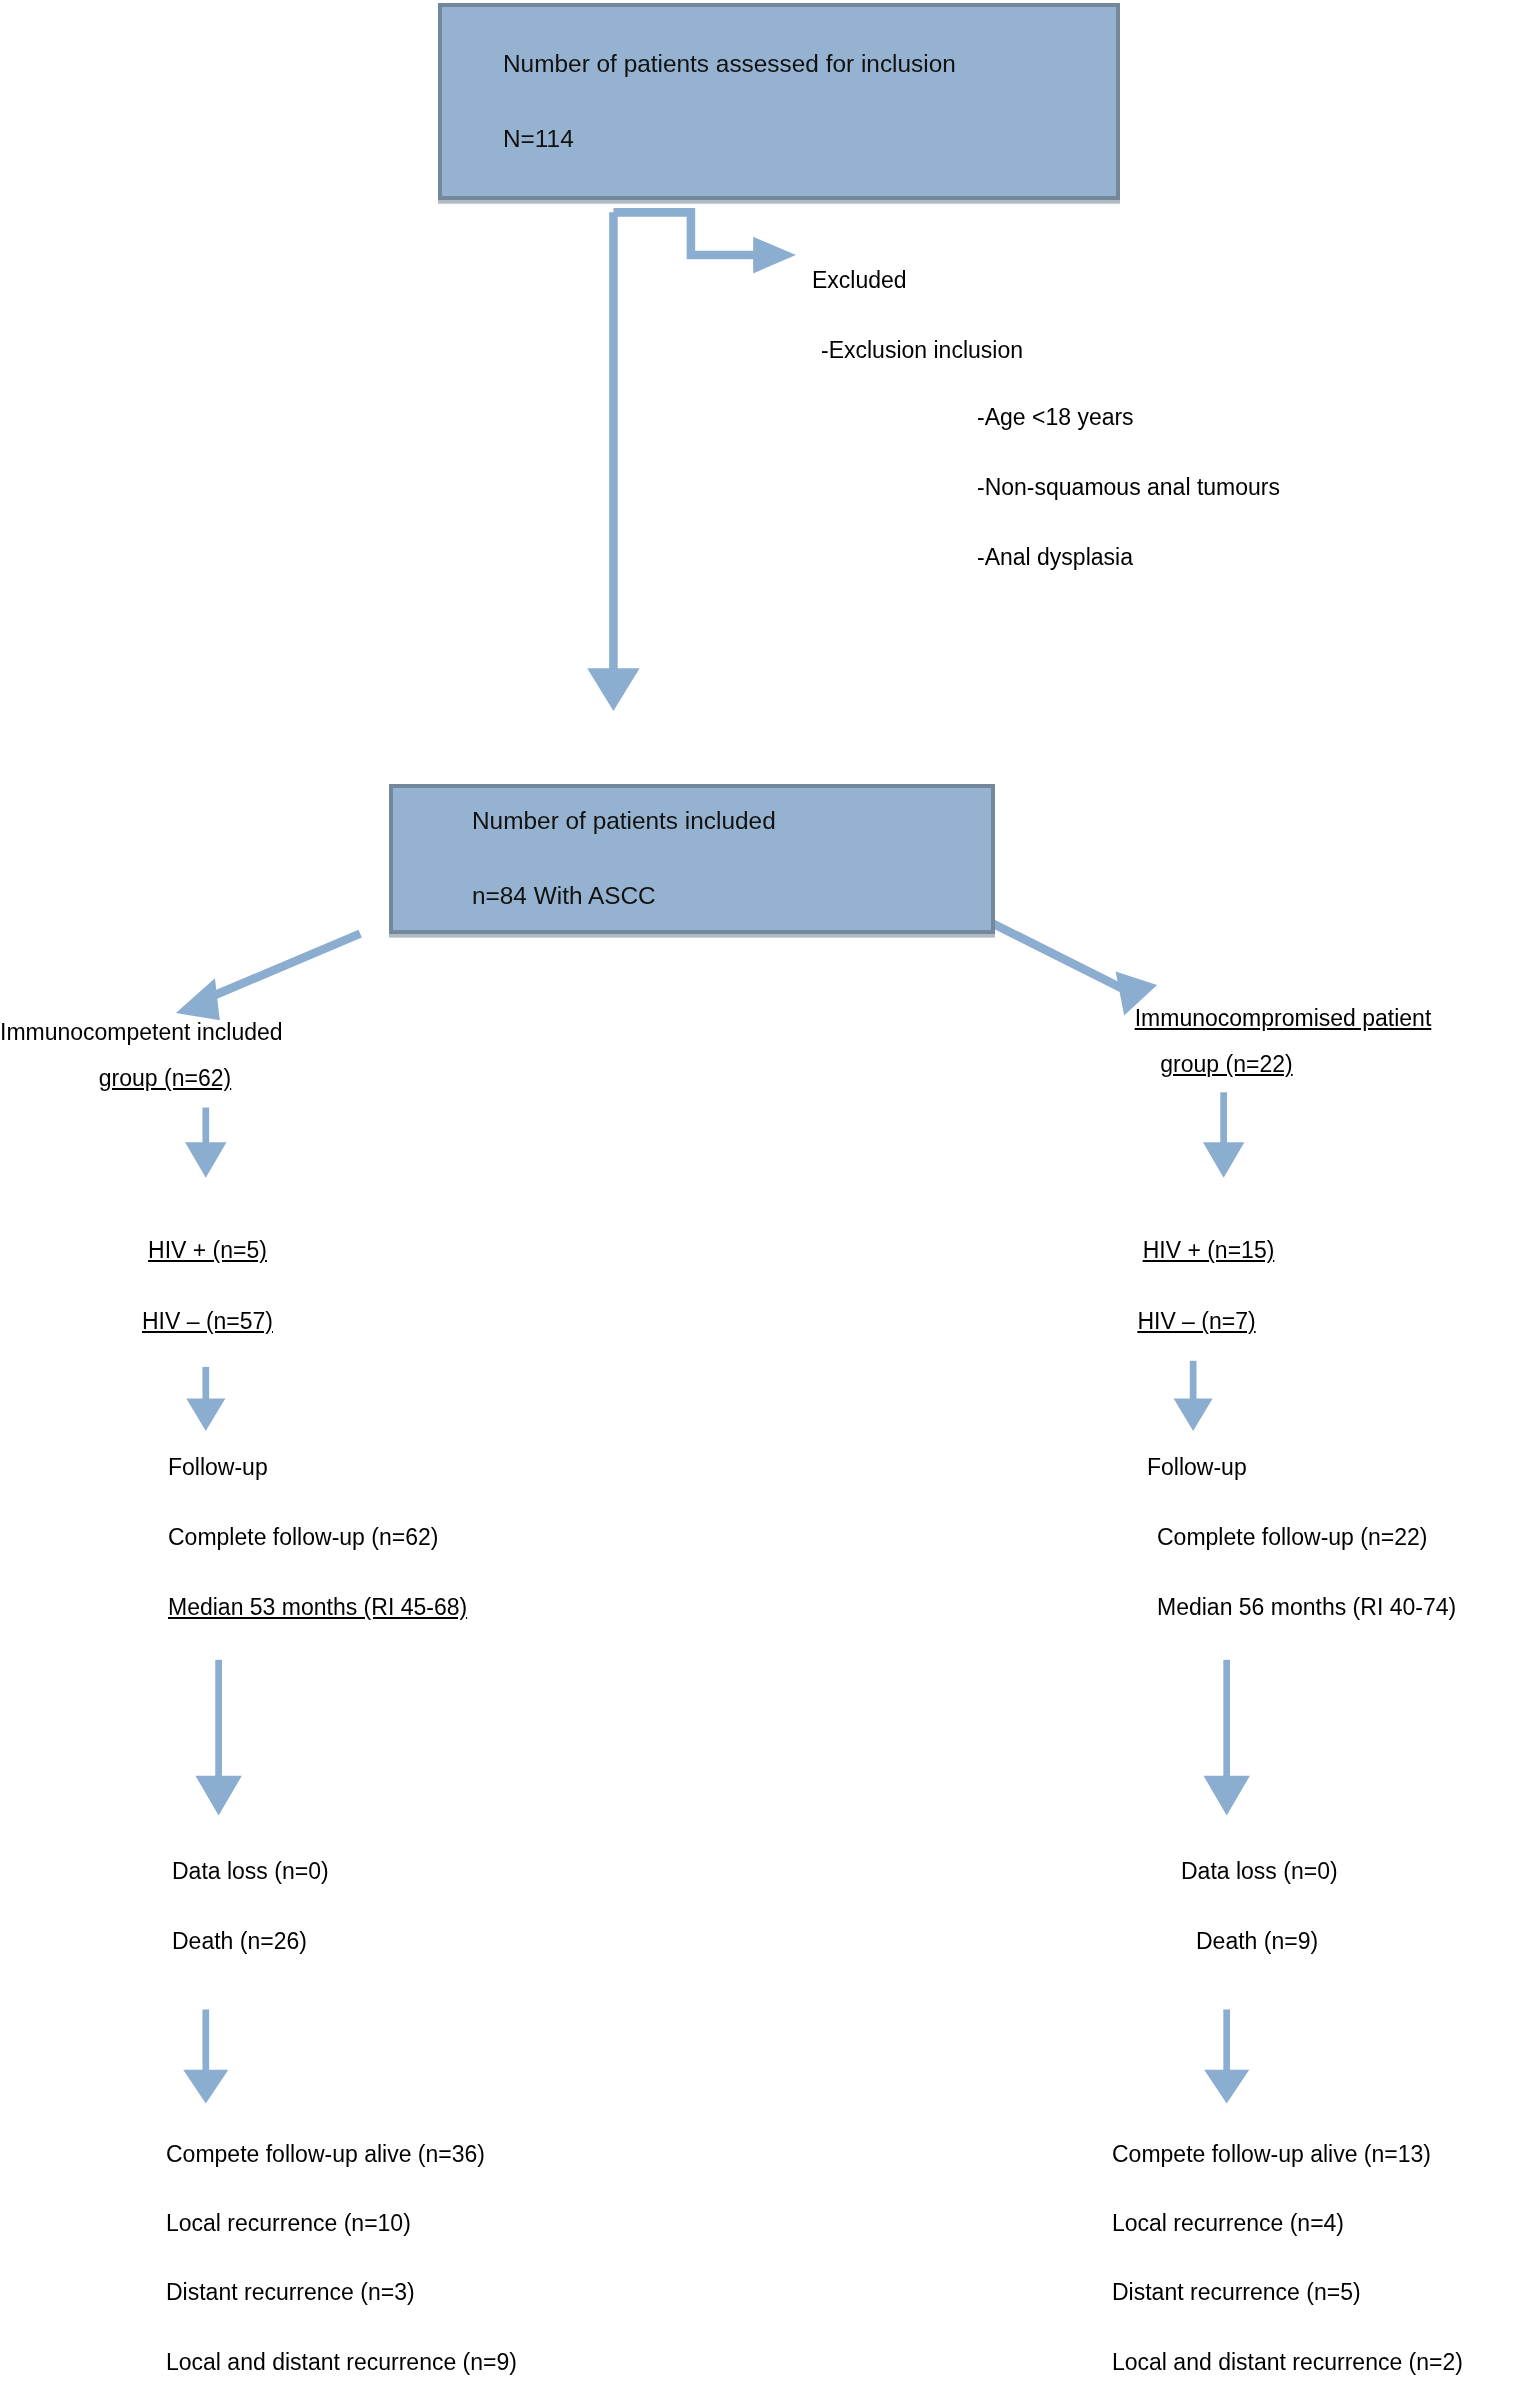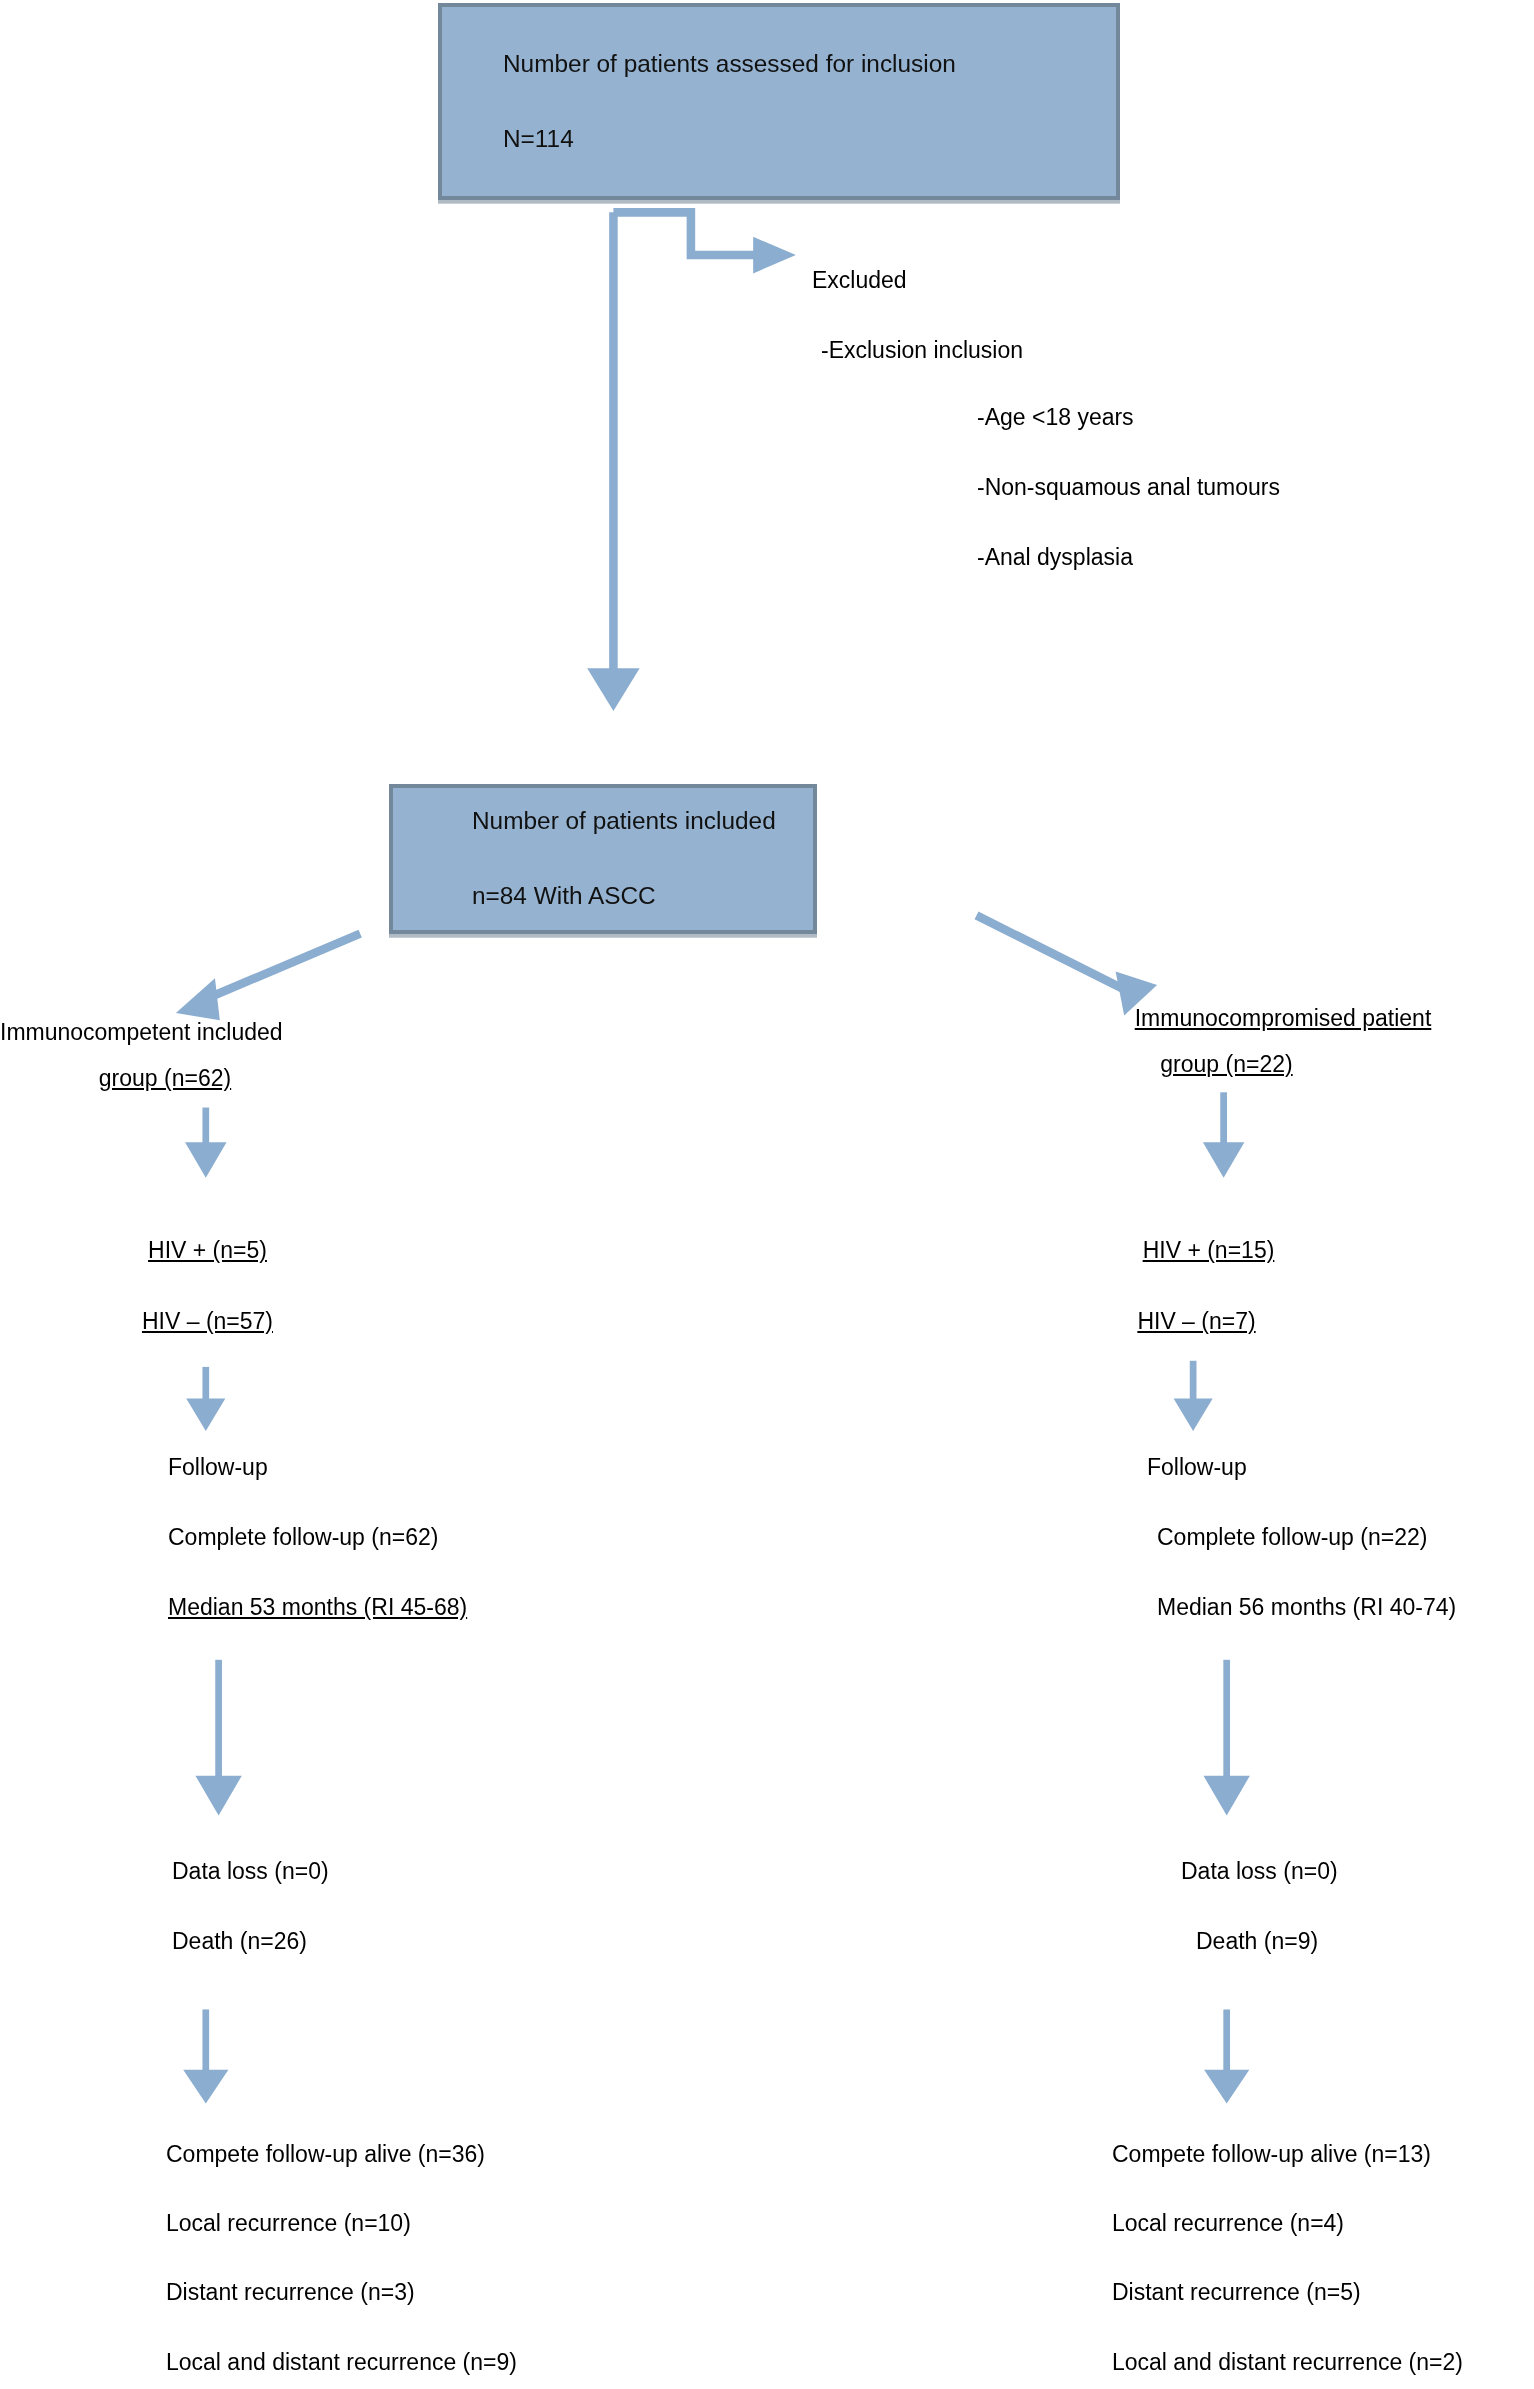--- a/index.html
+++ b/index.html
@@ -138,21 +138,21 @@
   <div class="abs lbl" style="left:812px; top:269px;">Excluded</div>
 
   <div class="abs lbl" style="left:821px; top:339px;">-Exclusion inclusion</div>
 
   <div class="abs lbl" style="left:977px; top:406px;">-Age &lt;18 years</div>
 
   <div class="abs lbl" style="left:977px; top:476px;">-Non-squamous anal tumours</div>
 
   <div class="abs lbl" style="left:977px; top:546px;">-Anal dysplasia</div>
 
-  <div class="abs flowbox" style="left:389px; top:784px; width:428px; height:150px;">
+  <div class="abs flowbox" style="left:389px; top:784px; width:606px; height:150px;">
     <div class="line l1" style="padding-left:79px;">Number of patients included</div>
     <div class="line" style="padding-left:79px;">n=84 With ASCC</div>
   </div>
 
   <div class="abs lbl" style="left:0px; top:1021px;">Immunocompetent included</div>
 
   <div class="abs lbl ctr" style="left:0px; top:1067px; width:330px;">group (n=62)</div>
 
   <div class="abs lbl ctr" style="left:49px; top:1239px; width:317px;">HIV  + (n=5)</div>
 

